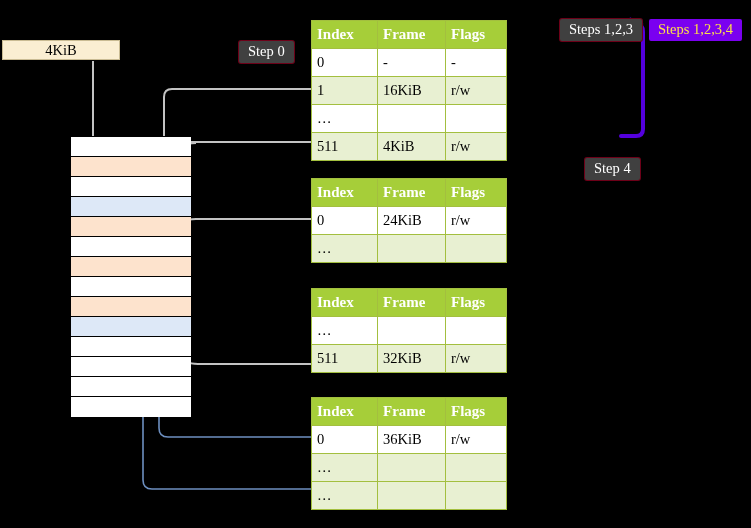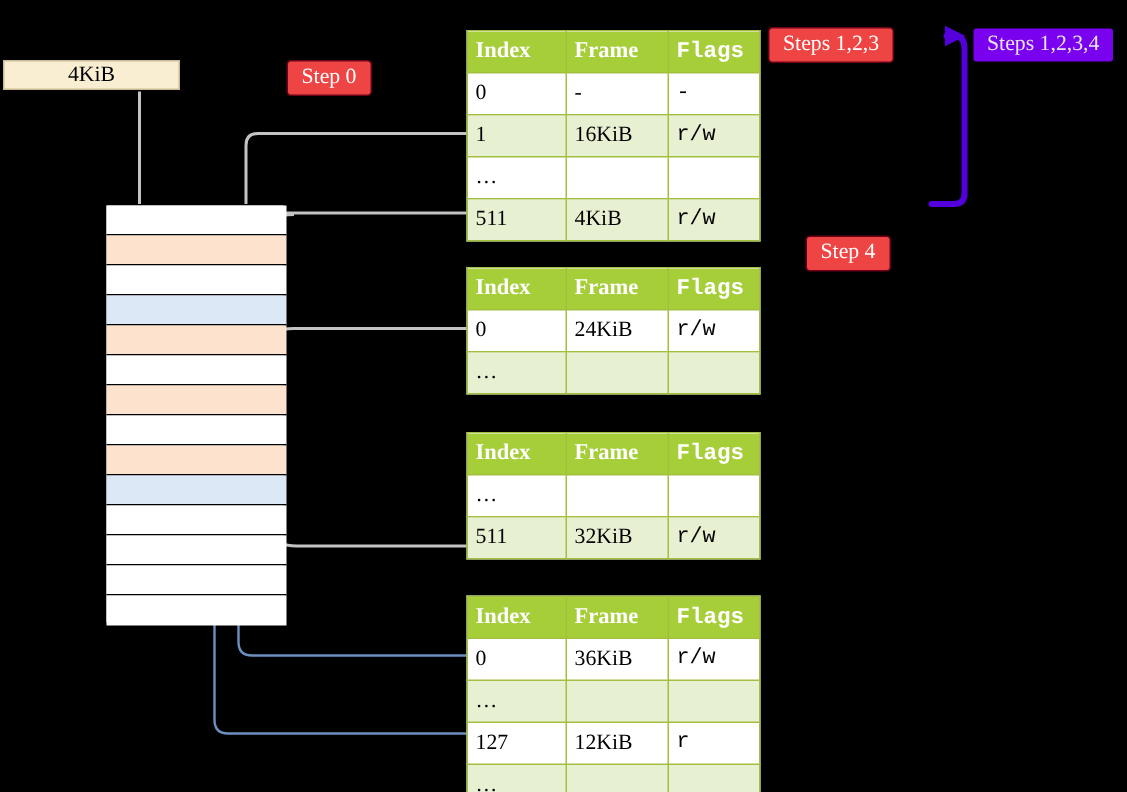--- a/index.html
+++ b/index.html
@@ -52,21 +52,21 @@
     background: #a6ce39;
     color: #ffffff;
     font-weight: bold;
     font-size: 15px;
   }
   .ptable td { color: #000000; background: #ffffff; }
   .ptable tr.alt td { background: #e8f0d2; }
   .ptable td.hl { background: #fbfaa5; }
   .col-index { width: 55px; }
   .col-frame { width: 57px; }
-  .col-flags { width: 50px; font-family: Liberation Mono, monospace; }
+  .col-flags { width: 50px; }
 
   
   .memstrip {
     position: absolute;
     left: 70px;
     top: 136px;
     width: 120px;
     height: 280px;
     border: 1px solid #000000;
     background: #ffffff;
@@ -105,22 +105,22 @@
   
   .badge {
     position: absolute;
     color: #ffffff;
     font-size: 14.5px;
     padding: 3px 9px 4px 9px;
     border-radius: 2px;
     white-space: nowrap;
     line-height: 1;
   }
-  .badge-crimson { background: #ef4444; box-shadow: 0 0 0 1px #6d0018; }
-  .badge-purple  { background: #7a00f0; color: #e5e5e5; }
+  .badge-crimson { background: #404040; box-shadow: 0 0 0 1px #6d0018; margin-left: 47px; }
+  .badge-purple  { background: #7a00f0; color: #fde047; }
 
   #step0  { left: 192px; top: 41px; }
   #steps123 { left: 513px; top: 19px; }
   #steps1234 { left: 649px; top: 19px; }
   #step4  { left: 538px; top: 158px; }
 </style>
 </head>
 <body>
 
 <div class="stage">
@@ -270,25 +270,20 @@
           <tr>
             <td class="col-index">0</td>
             <td class="col-frame">36KiB</td>
             <td class="col-flags">r/w</td>
           </tr>
           <tr class="alt">
             <td class="col-index">…</td>
             <td class="col-frame"></td>
             <td class="col-flags"></td>
           </tr>
-          <tr>
-            <td class="col-index">127</td>
-            <td class="col-frame">12KiB</td>
-            <td class="col-flags">r</td>
-          </tr>
           <tr class="alt">
             <td class="col-index">…</td>
             <td class="col-frame"></td>
             <td class="col-flags"></td>
           </tr>
         </tbody>
       </table>
     </div>
 
 </div>

